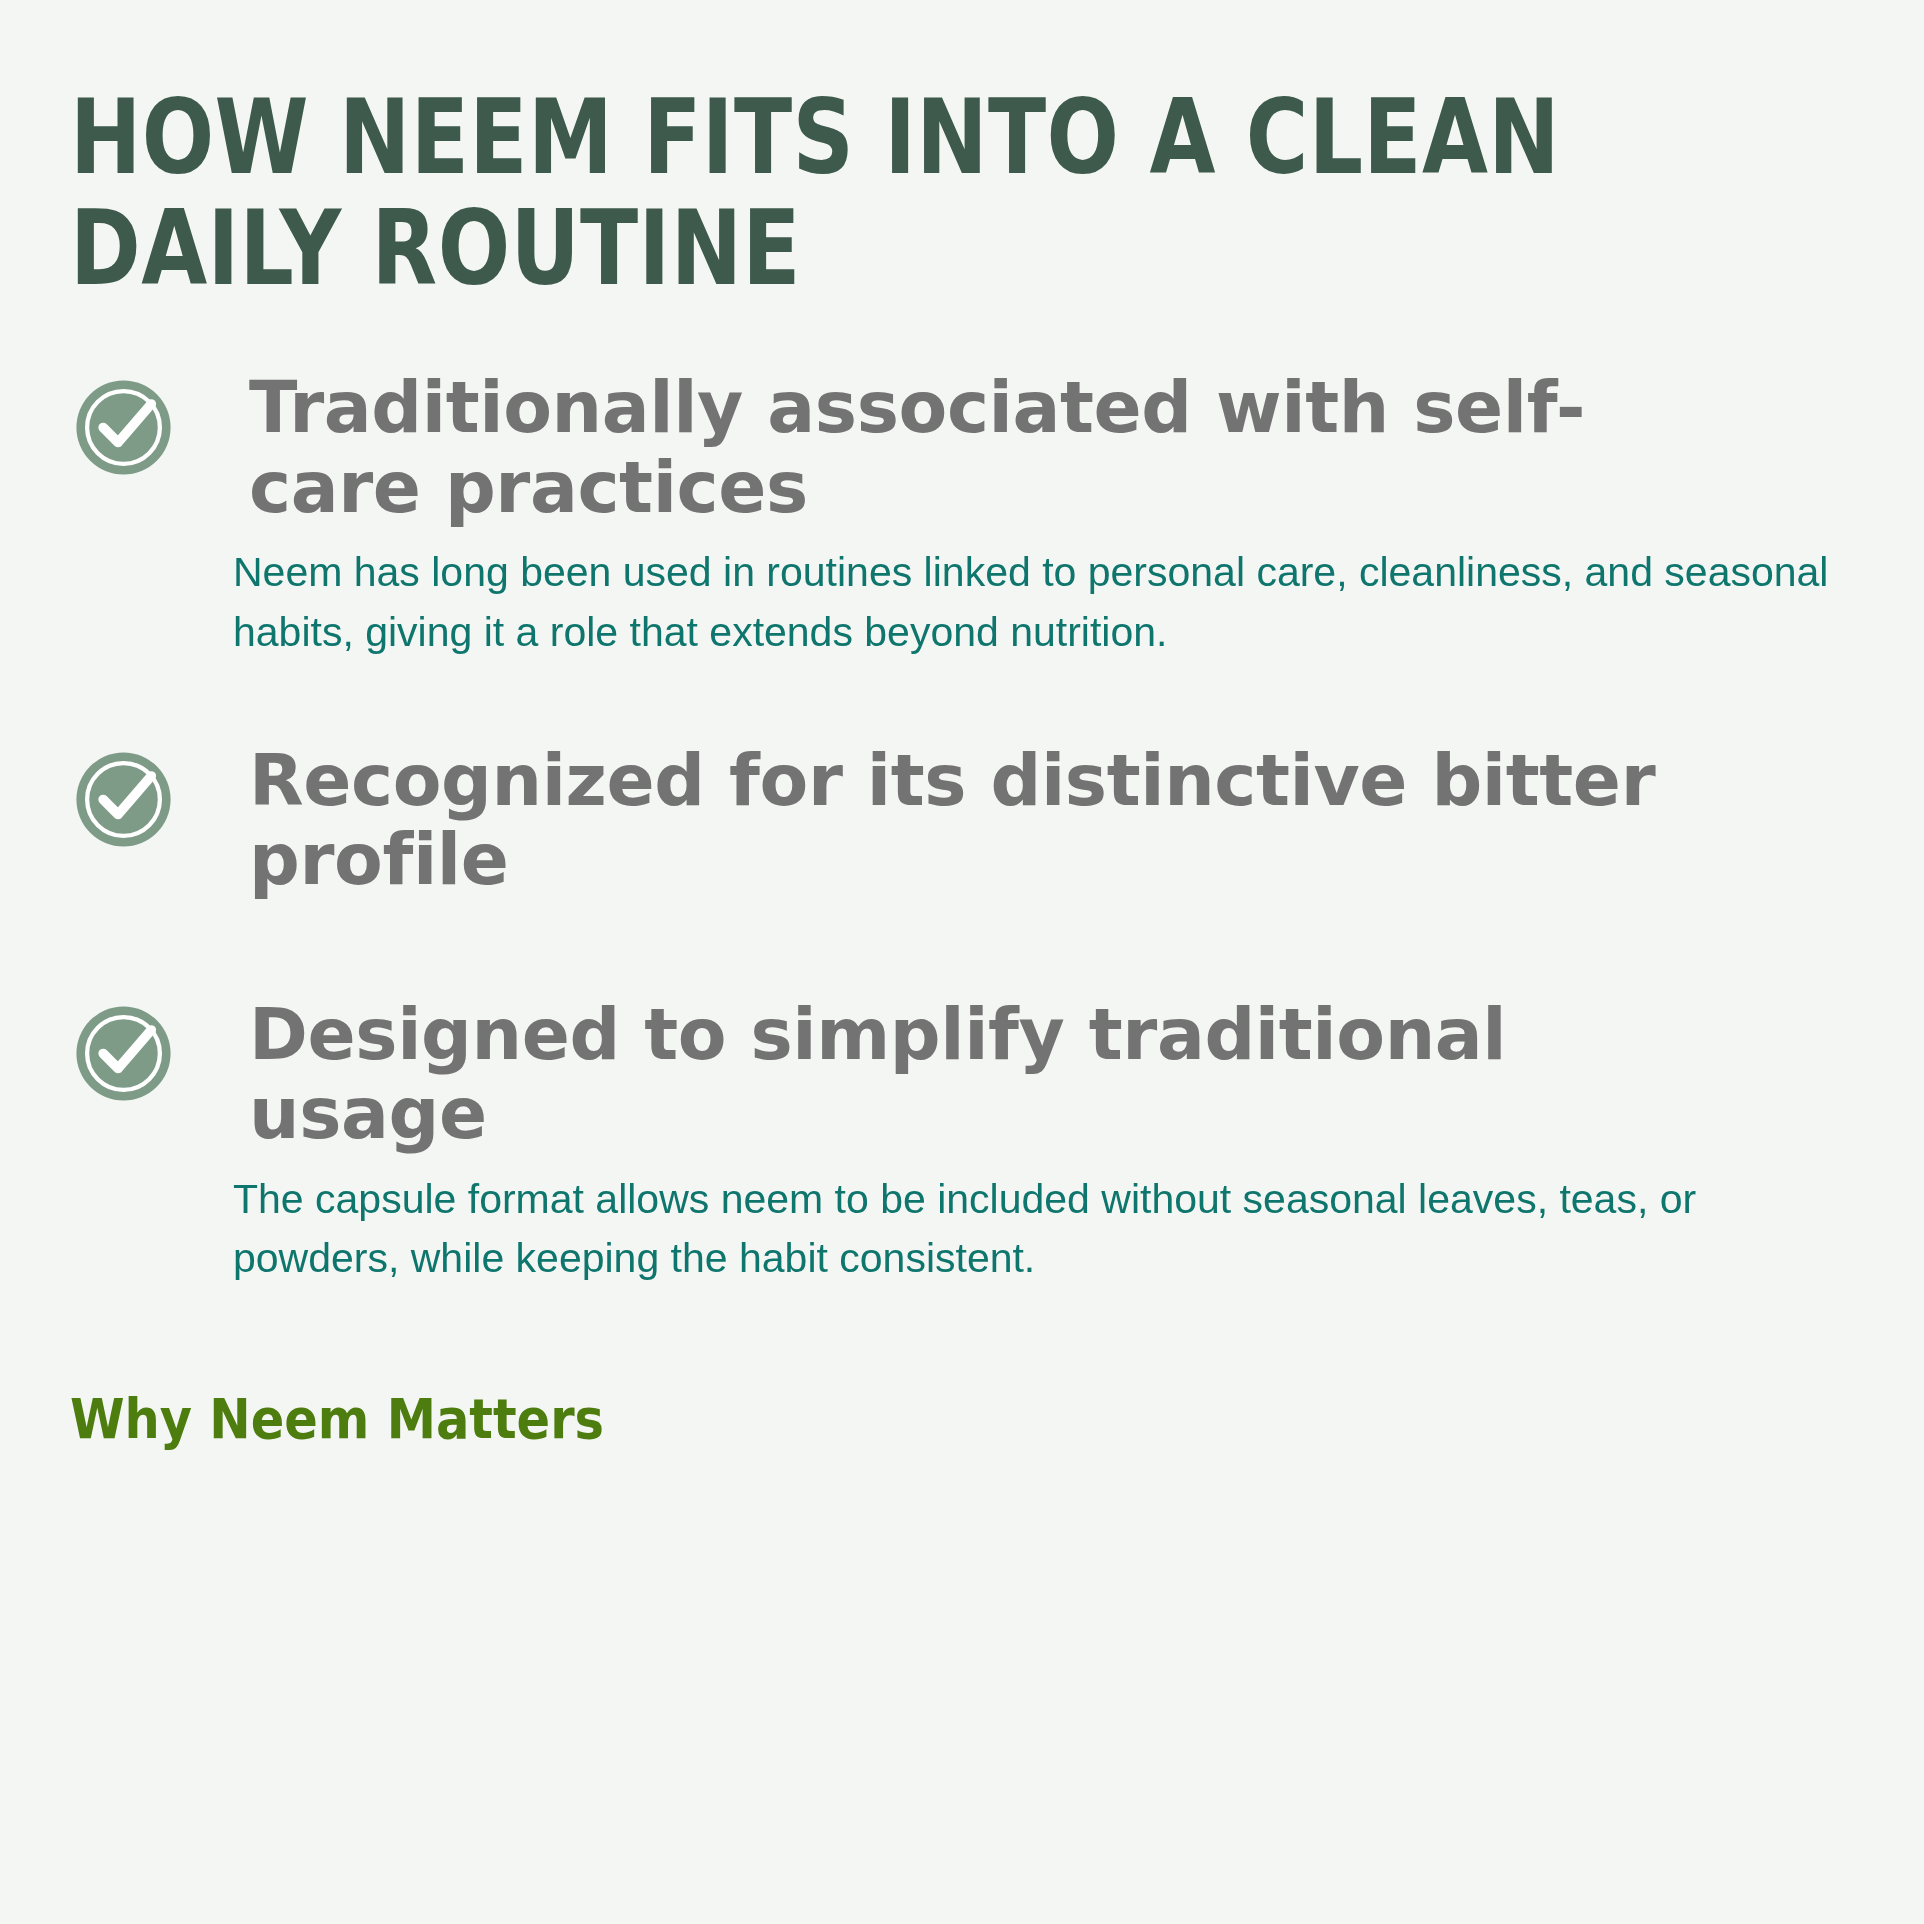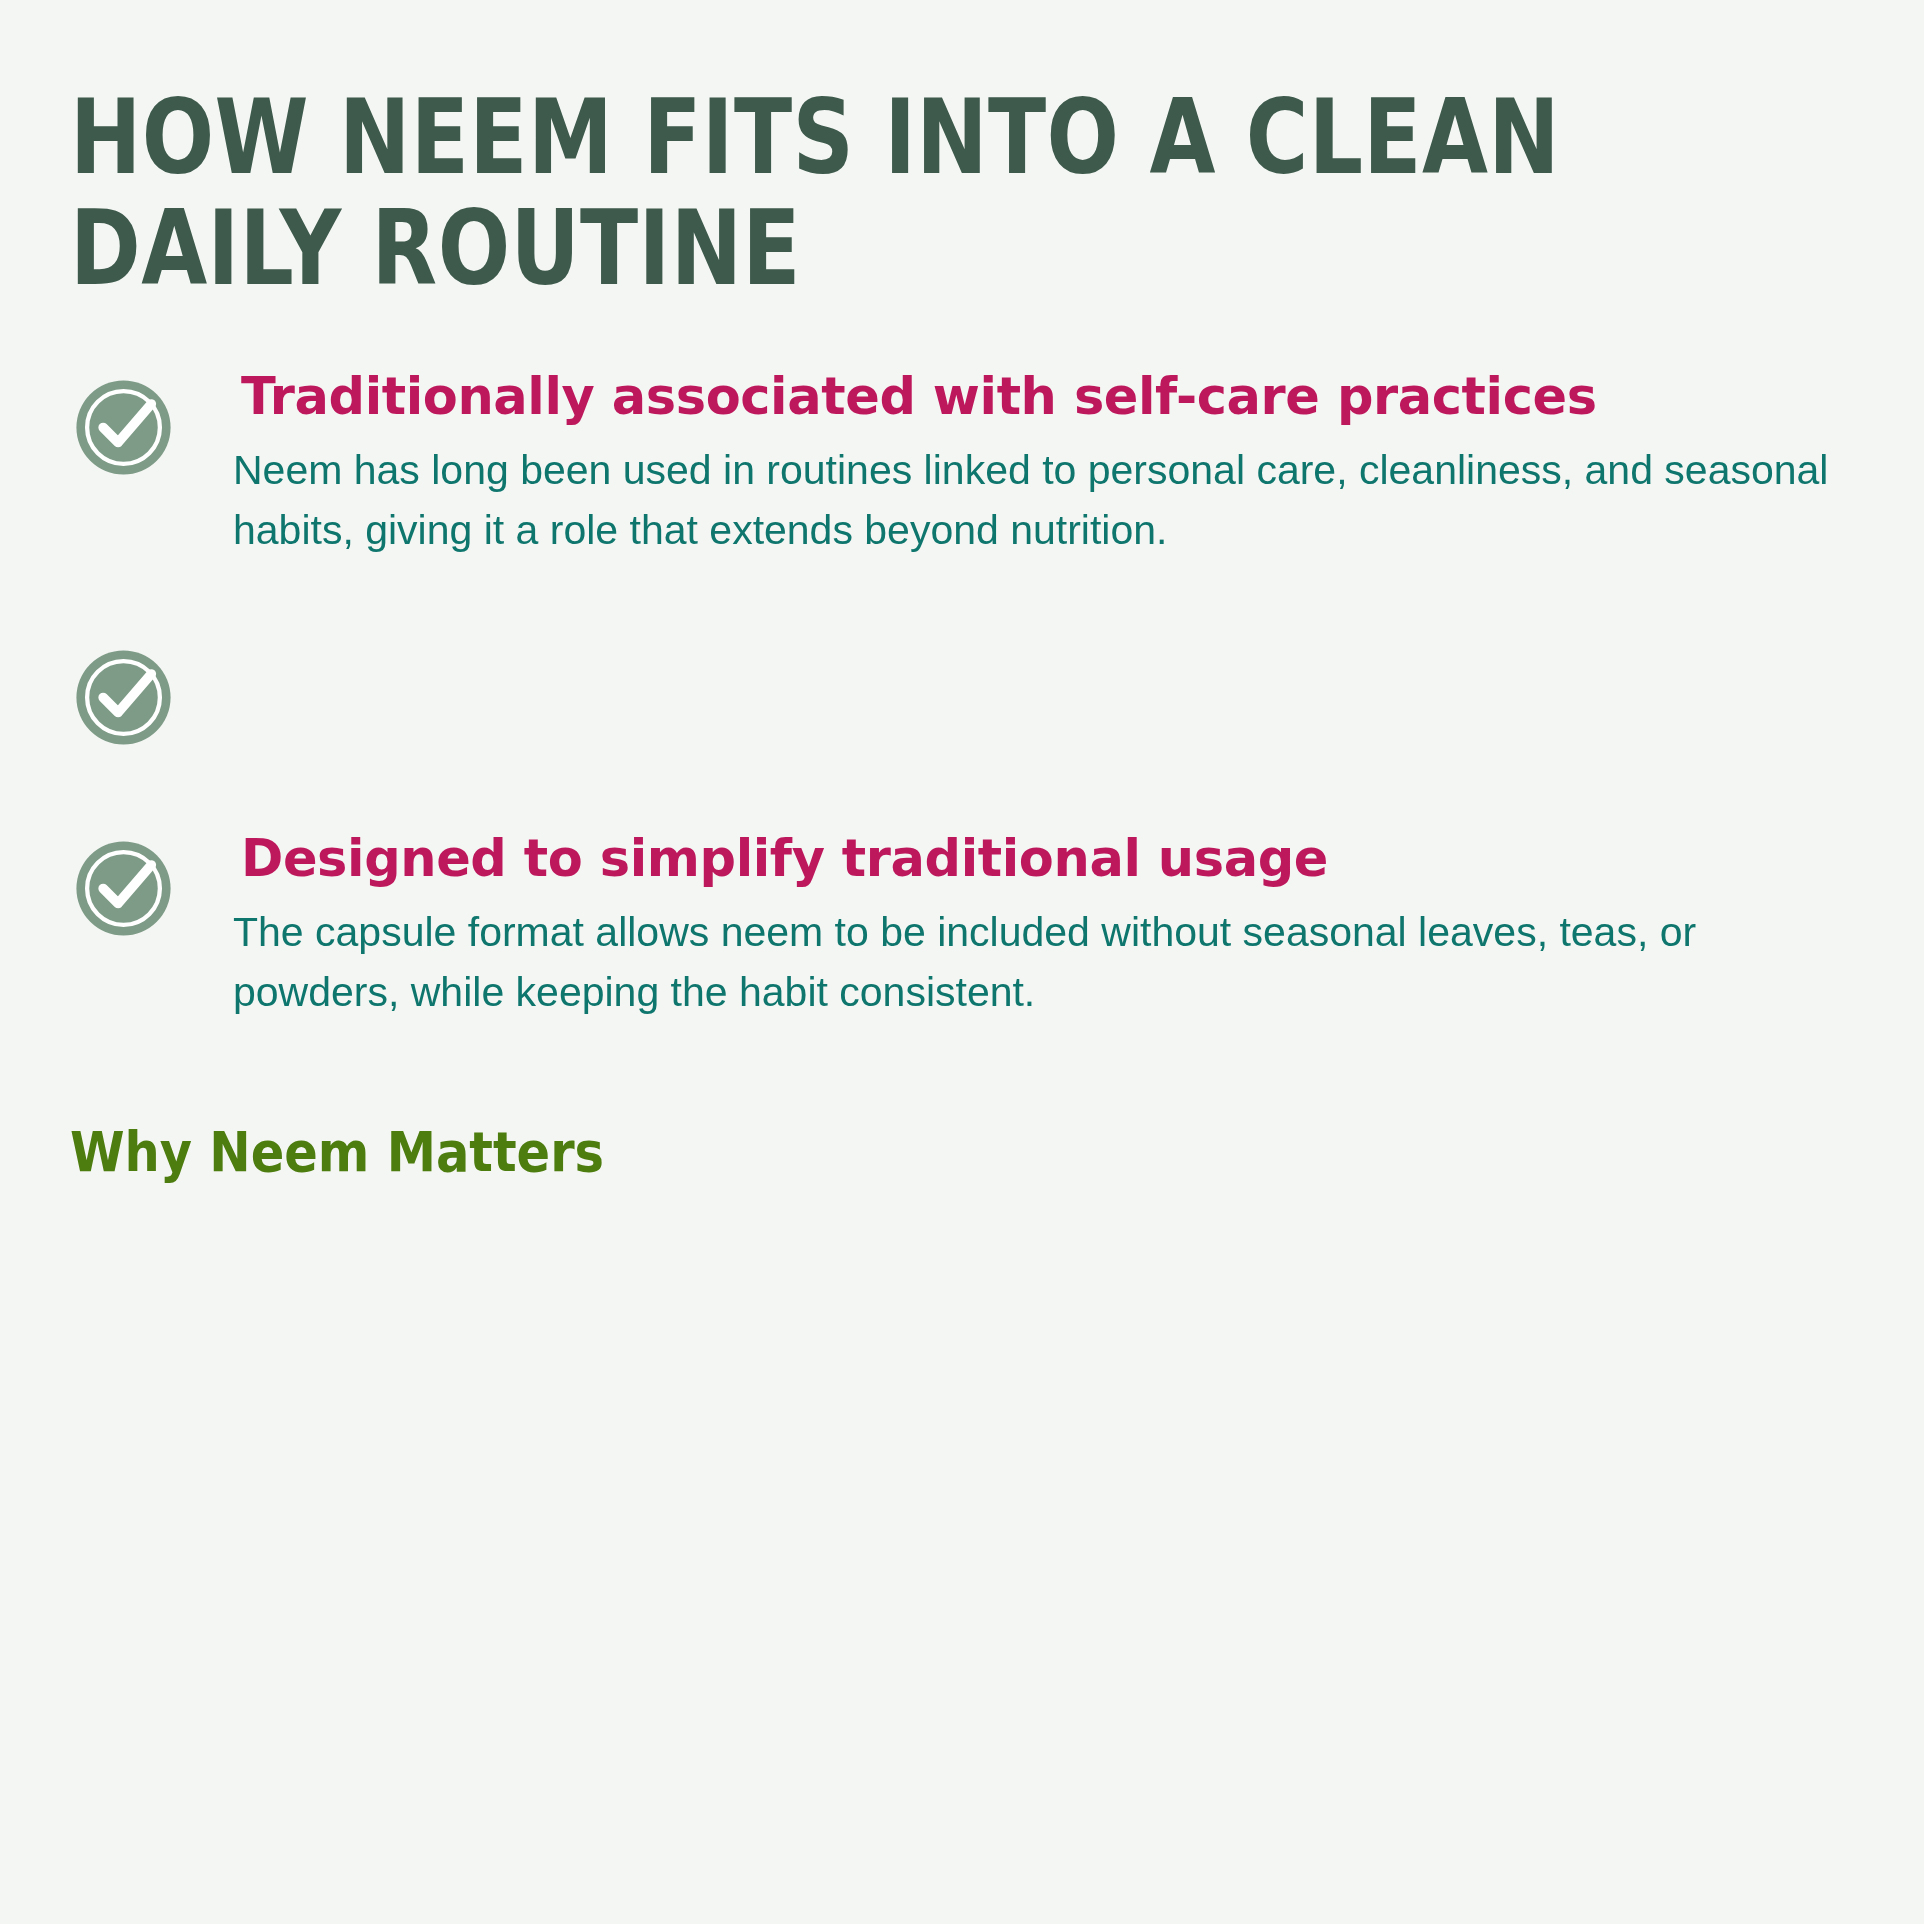--- a/index.html
+++ b/index.html
@@ -55,25 +55,25 @@
     display: block;
   }
   .point-body {
     flex: 1 1 auto;
     padding-left: 45px;
     padding-top: 1.8px;
   }
   .point-title {
     font-family: "DejaVu Sans", sans-serif;
     font-weight: bold;
-    font-size: 51px;
+    font-size: 71px;
     line-height: 1.12;
-    color: #be185d;
+    color: #737373;
     letter-spacing: -0.4px;
-    margin: 0 0 16px 8px;
+    margin: 0 0 16px 16px;
     max-width: 1444px;
   }
   .point-desc {
     font-family: "Liberation Sans", sans-serif;
     font-size: 41px;
     line-height: 1.45;
     color: #0f766e;
     margin: 0;
     max-width: 1622px;
   }
@@ -135,20 +135,21 @@
 
     <div class="point p2">
       <div class="check-wrap">
         <svg class="check-icon" viewBox="0 0 100 100">
           <circle cx="50" cy="50" r="44" fill="#7d9b86"></circle>
           <circle cx="50" cy="50" r="34" fill="none" stroke="#ffffff" stroke-width="4"></circle>
           <path d="M31 50 L45 64 L76 28" fill="none" stroke="#ffffff" stroke-width="9" stroke-linecap="round" stroke-linejoin="round"></path>
         </svg>
       </div>
       <div class="point-body">
+        <p class="point-title">Recognized for its distinctive bitter profile</p>
       </div>
     </div>
 
     <div class="point p3">
       <div class="check-wrap">
         <svg class="check-icon" viewBox="0 0 100 100">
           <circle cx="50" cy="50" r="44" fill="#7d9b86"></circle>
           <circle cx="50" cy="50" r="34" fill="none" stroke="#ffffff" stroke-width="4"></circle>
           <path d="M31 50 L45 64 L76 28" fill="none" stroke="#ffffff" stroke-width="9" stroke-linecap="round" stroke-linejoin="round"></path>
         </svg>

